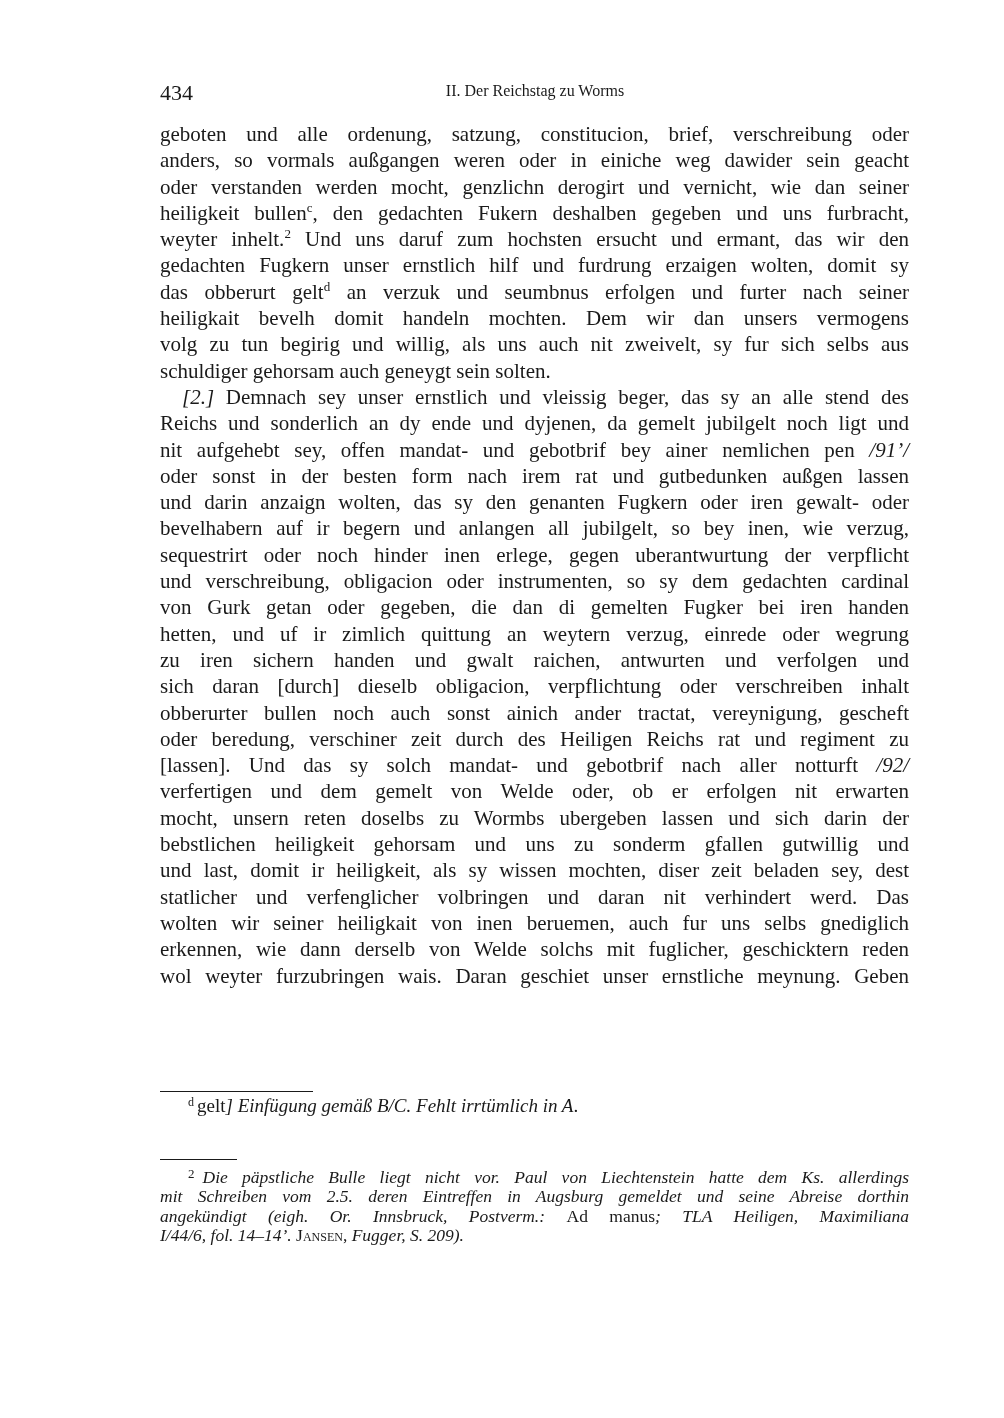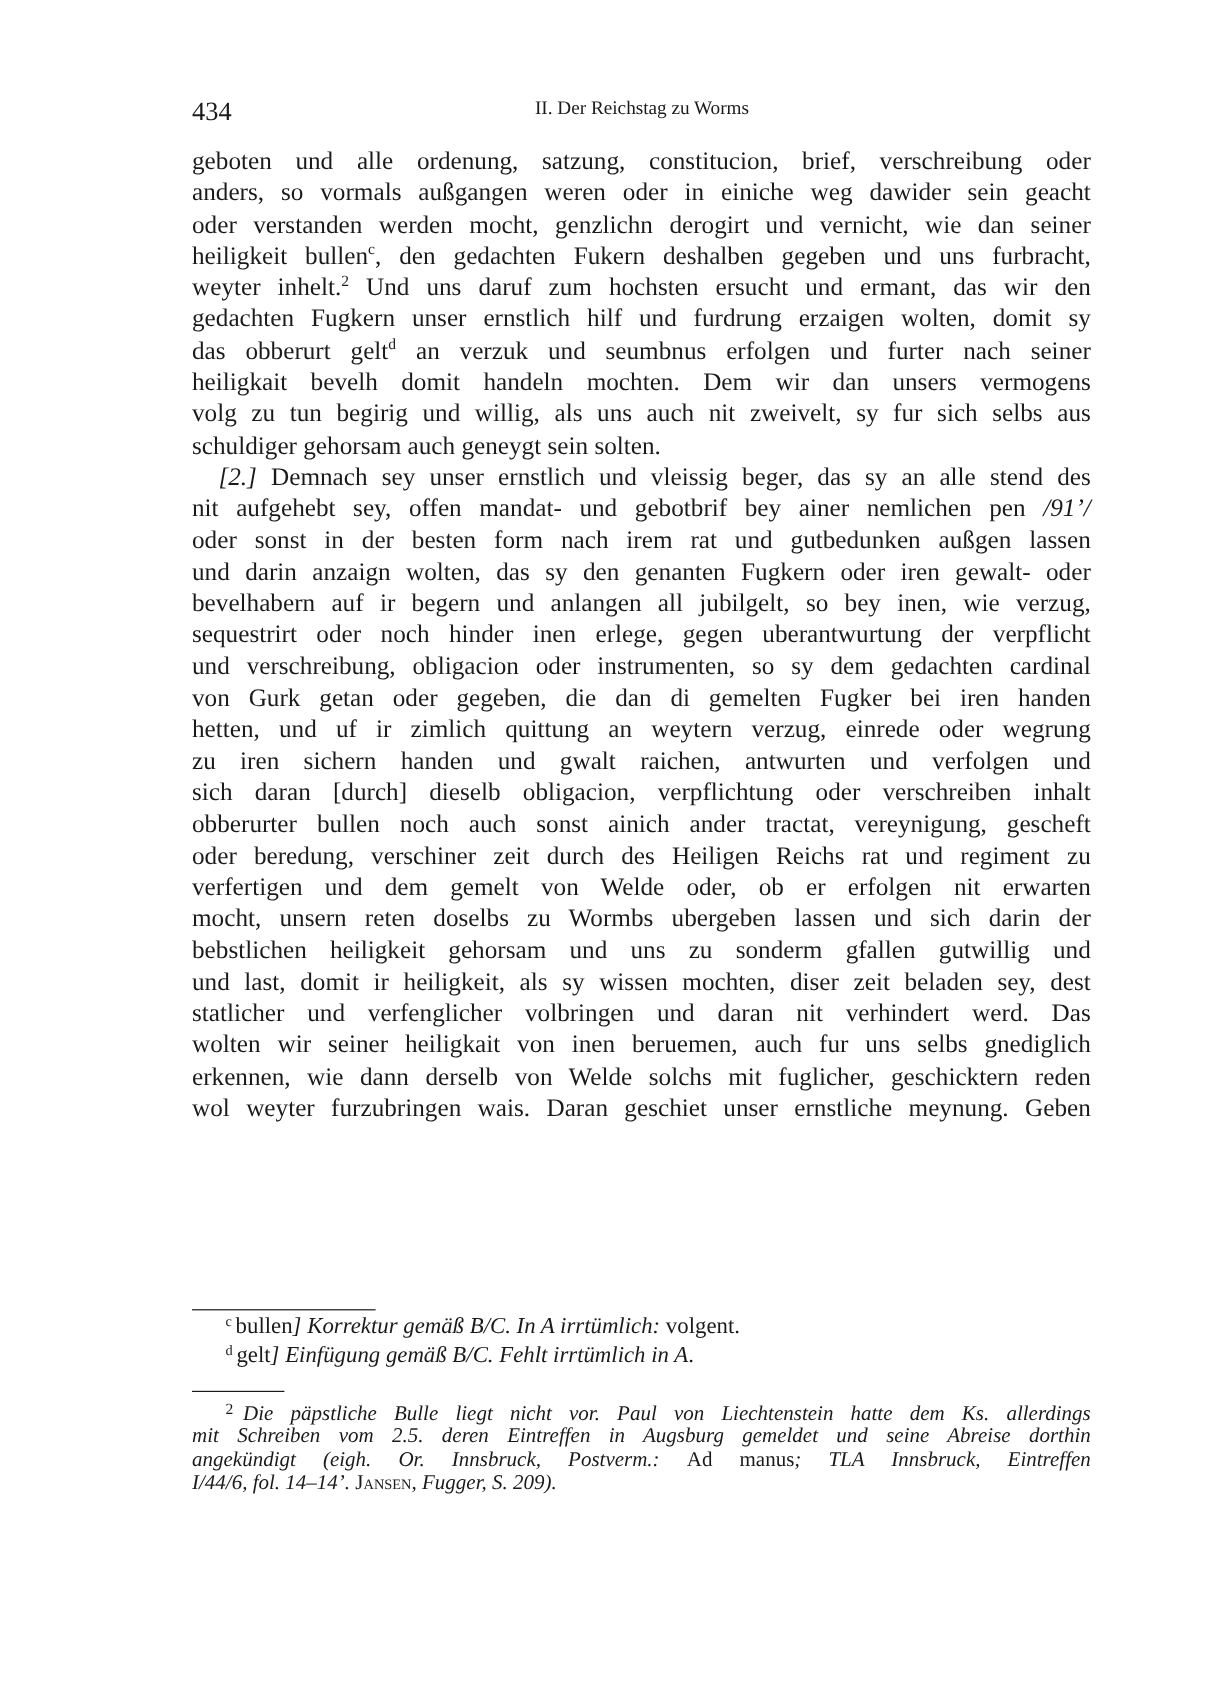--- a/index.html
+++ b/index.html
@@ -46,51 +46,52 @@
     <span class="line">anders, so vormals außgangen weren oder in einiche weg dawider sein geacht</span>
     <span class="line">oder verstanden werden mocht, genzlichn derogirt und vernicht, wie dan seiner</span>
     <span class="line"><span>heiligkeit bullen</span><sup>c</sup><span>, den gedachten Fukern deshalben gegeben und uns furbracht,</span></span>
     <span class="line"><span>weyter inhelt.</span><sup>2</sup><span> Und uns daruf zum hochsten ersucht und ermant, das wir den</span></span>
     <span class="line">gedachten Fugkern unser ernstlich hilf und furdrung erzaigen wolten, domit sy</span>
     <span class="line"><span>das obberurt gelt</span><sup>d</sup><span> an verzuk und seumbnus erfolgen und furter nach seiner</span></span>
     <span class="line">heiligkait bevelh domit handeln mochten. Dem wir dan unsers vermogens</span>
     <span class="line">volg zu tun begirig und willig, als uns auch nit zweivelt, sy fur sich selbs aus</span>
     <span class="line last">schuldiger gehorsam auch geneygt sein solten.</span>
     <span class="line indent"><span class="it">[2.]</span><span> Demnach sey unser ernstlich und vleissig beger, das sy an alle stend des</span></span>
+    <span class="line">Reichs und sonderlich an dy ende und dyjenen, da gemelt jubilgelt noch ligt und</span>
     <span class="line"><span>nit aufgehebt sey, offen mandat- und gebotbrif bey ainer nemlichen pen </span><span class="it">/91’/</span></span>
     <span class="line">oder sonst in der besten form nach irem rat und gutbedunken außgen lassen</span>
     <span class="line">und darin anzaign wolten, das sy den genanten Fugkern oder iren gewalt- oder</span>
     <span class="line">bevelhabern auf ir begern und anlangen all jubilgelt, so bey inen, wie verzug,</span>
     <span class="line">sequestrirt oder noch hinder inen erlege, gegen uberantwurtung der verpflicht</span>
     <span class="line">und verschreibung, obligacion oder instrumenten, so sy dem gedachten cardinal</span>
     <span class="line">von Gurk getan oder gegeben, die dan di gemelten Fugker bei iren handen</span>
     <span class="line">hetten, und uf ir zimlich quittung an weytern verzug, einrede oder wegrung</span>
     <span class="line">zu iren sichern handen und gwalt raichen, antwurten und verfolgen und</span>
     <span class="line">sich daran [durch] dieselb obligacion, verpflichtung oder verschreiben inhalt</span>
     <span class="line">obberurter bullen noch auch sonst ainich ander tractat, vereynigung, gescheft</span>
     <span class="line">oder beredung, verschiner zeit durch des Heiligen Reichs rat und regiment zu</span>
+    <span class="line"><span>[lassen]. Und das sy solch mandat- und gebotbrif nach aller notturft </span><span class="it">/92/</span></span>
     <span class="line">verfertigen und dem gemelt von Welde oder, ob er erfolgen nit erwarten</span>
     <span class="line">mocht, unsern reten doselbs zu Wormbs ubergeben lassen und sich darin der</span>
     <span class="line">bebstlichen heiligkeit gehorsam und uns zu sonderm gfallen gutwillig und</span>
     <span class="line">und last, domit ir heiligkeit, als sy wissen mochten, diser zeit beladen sey, dest</span>
     <span class="line">statlicher und verfenglicher volbringen und daran nit verhindert werd. Das</span>
     <span class="line">wolten wir seiner heiligkait von inen beruemen, auch fur uns selbs gnediglich</span>
     <span class="line">erkennen, wie dann derselb von Welde solchs mit fuglicher, geschicktern reden</span>
     <span class="line">wol weyter furzubringen wais. Daran geschiet unser ernstliche meynung. Geben</span>
   </div>
 
   <div class="rule rule-a"></div>
 
   <div class="notes-a">
-    <span class="note-line"><sup>c</sup><span>bullen</span><span class="it">]</span><span class="it"> Korrektur gemäß B/C. In A irrtümlich:</span><span> volgent.</span></span>
     <span class="note-line"><sup>d</sup><span>gelt</span><span class="it">]</span><span class="it"> Einfügung gemäß B/C. Fehlt irrtümlich in A</span><span>.</span></span>
   </div>
 
   <div class="rule rule-b"></div>
 
   <div class="notes-b">
     <span class="fn-line first"><span class="fn-num">2</span><span>Die päpstliche Bulle liegt nicht vor. Paul von Liechtenstein hatte dem Ks. allerdings</span></span>
     <span class="fn-line">mit Schreiben vom 2.5. deren Eintreffen in Augsburg gemeldet und seine Abreise dorthin</span>
-    <span class="fn-line"><span>angekündigt (eigh. Or. Innsbruck, Postverm.: </span><span class="rm">Ad manus</span><span>; TLA Innsbruck, Eintreffen</span></span>
+    <span class="fn-line"><span>angekündigt (eigh. Or. Innsbruck, Postverm.: </span><span class="rm">Ad manus</span><span>; TLA Heiligen, Maximiliana</span></span>
     <span class="fn-line last"><span>I/44/6, fol. 14–14’. </span><span class="sc">Jansen</span><span class="rm">, </span><span>Fugger, S. 209).</span></span>
   </div>
 
 </div>
 
 </body></html>

